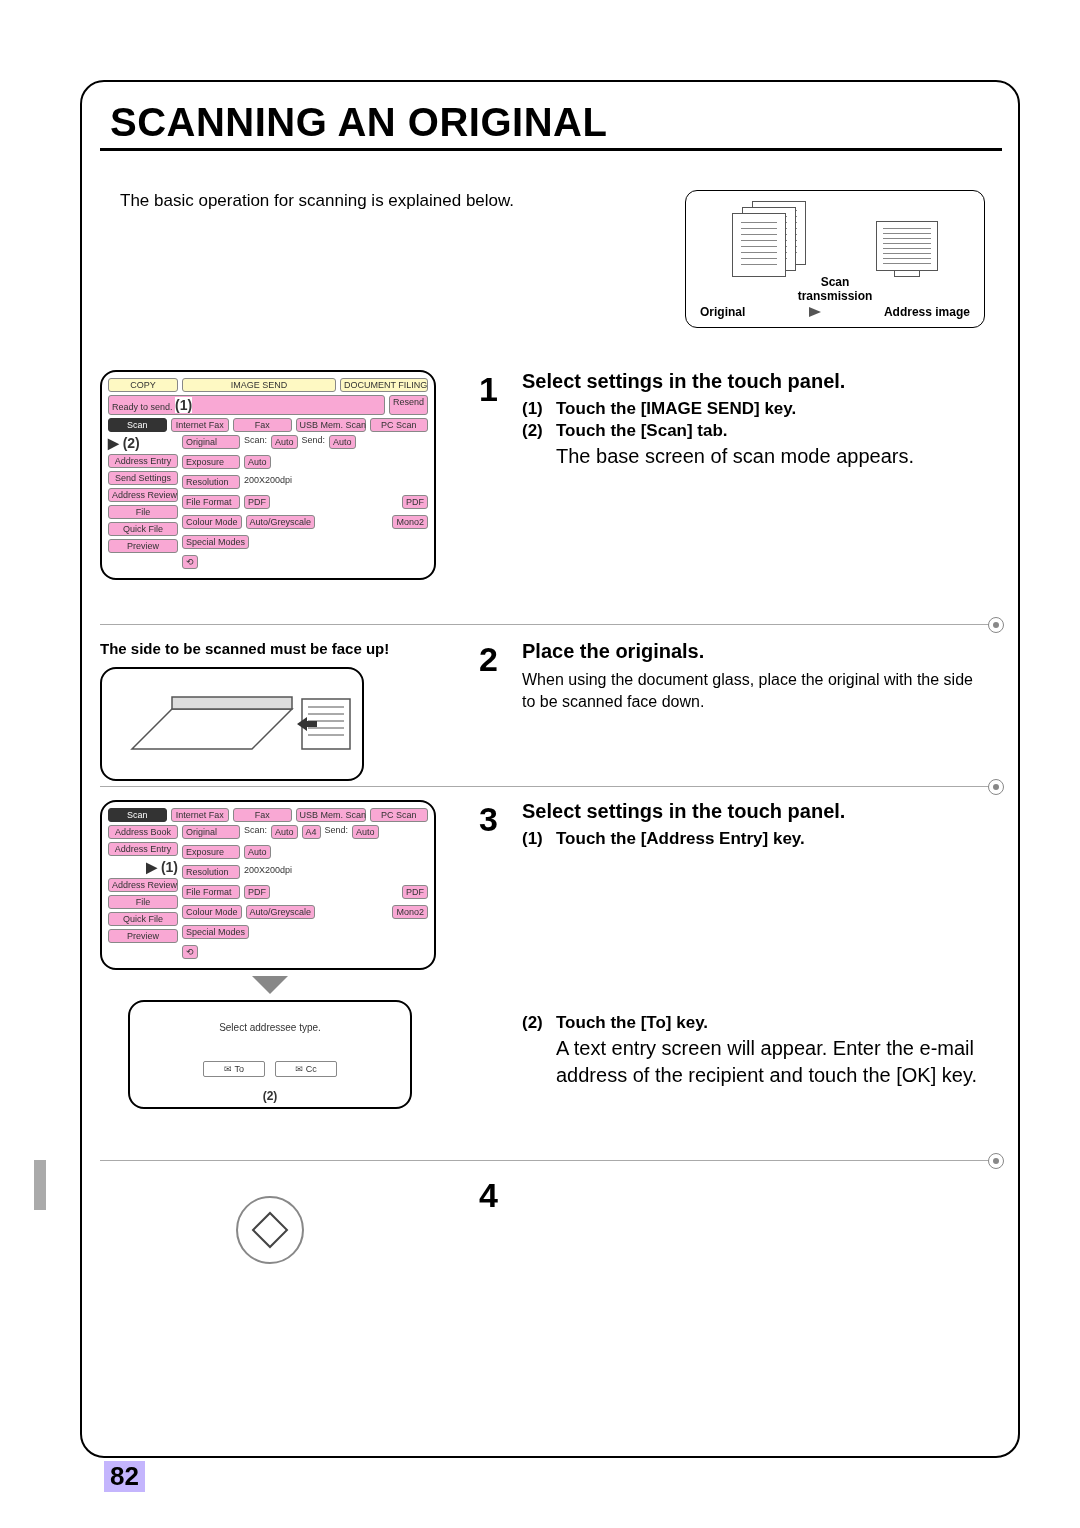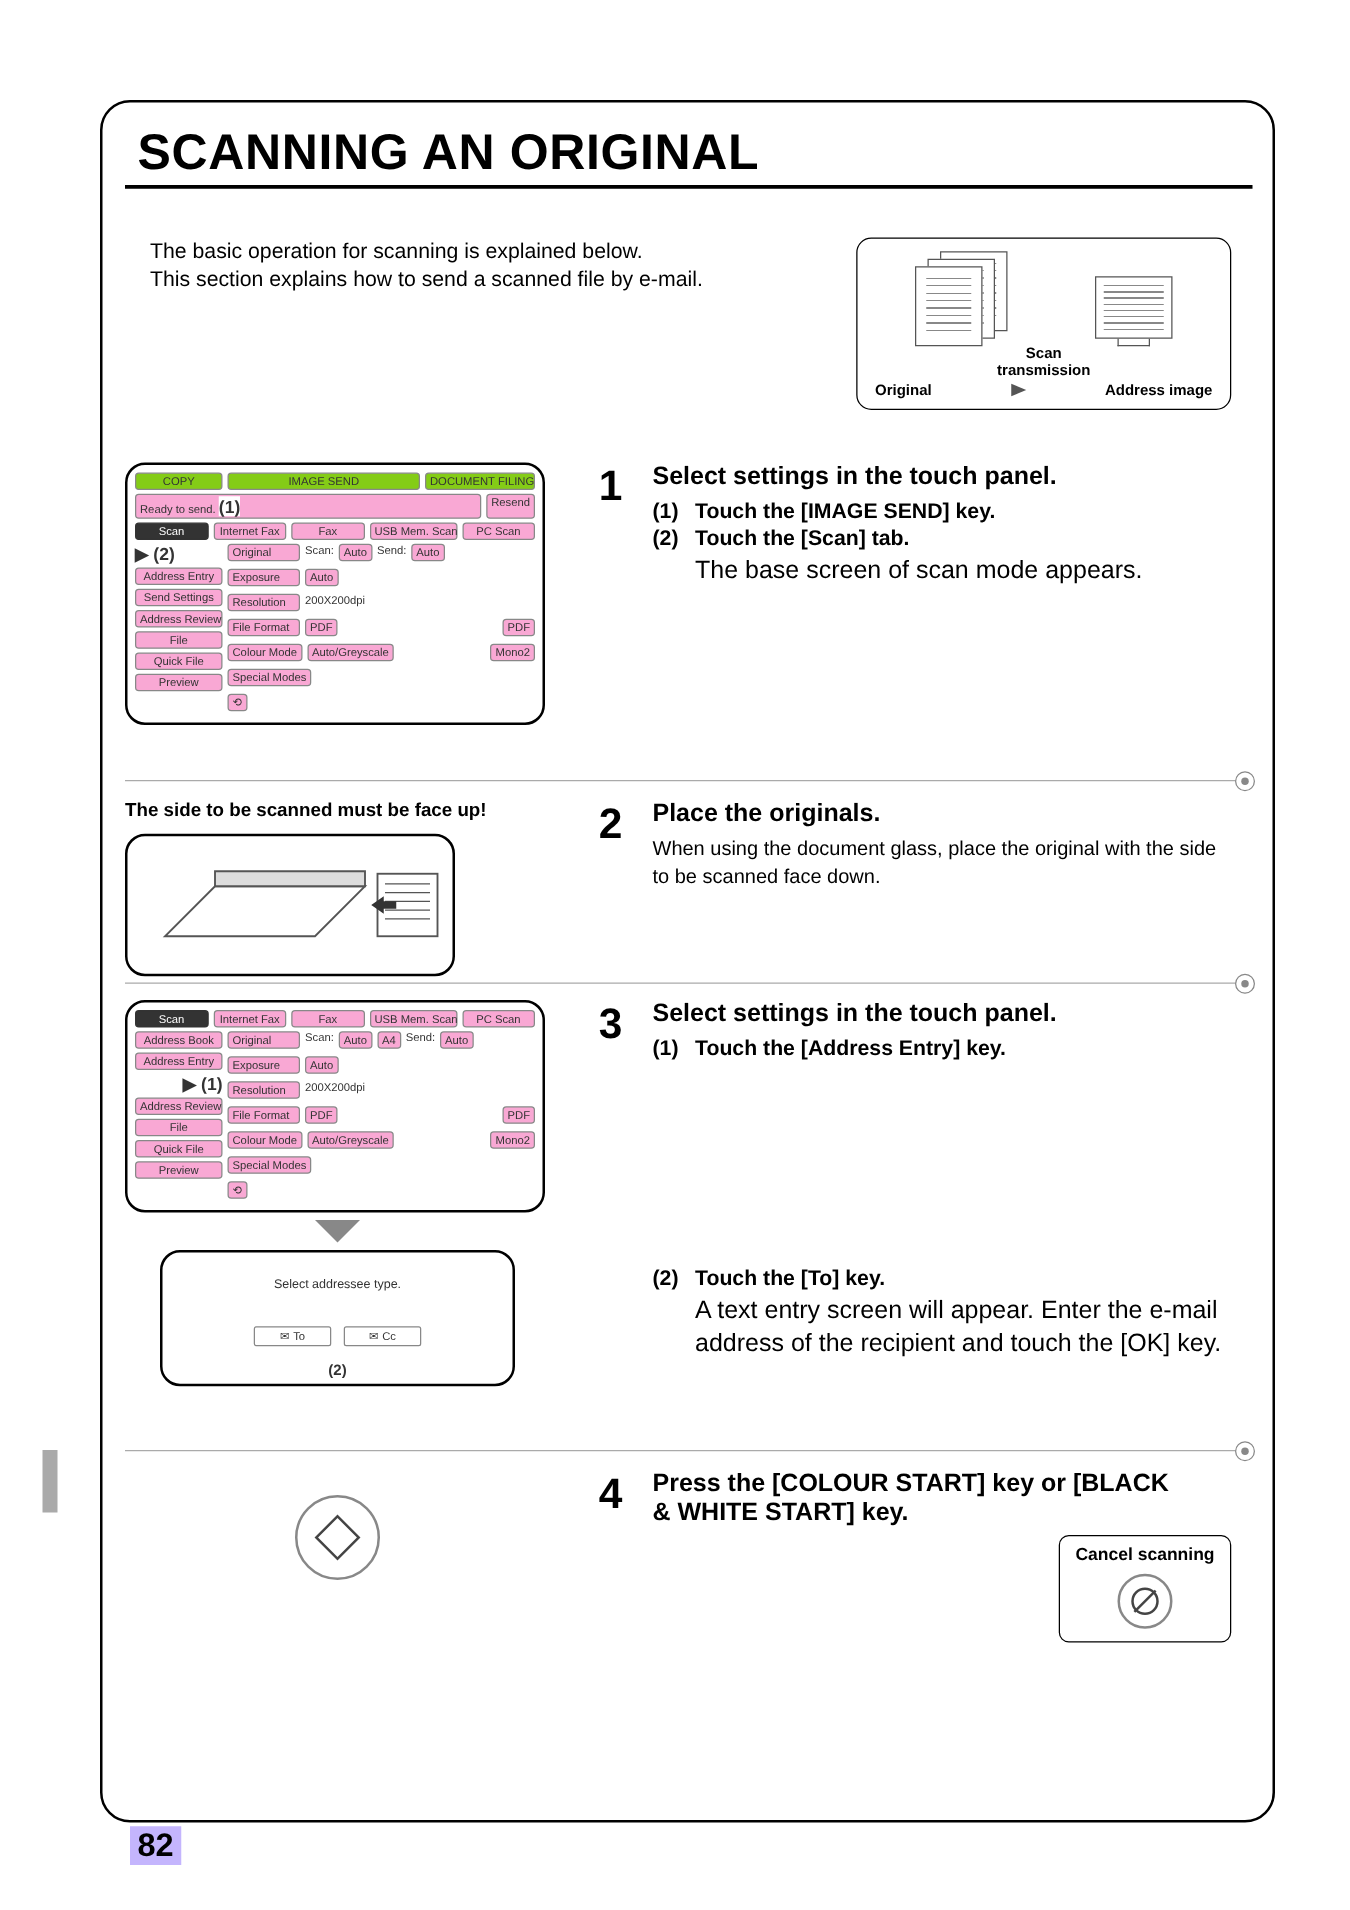--- a/index.html
+++ b/index.html
@@ -195,21 +195,21 @@
   }
   .pill {
     border: 1px solid #888;
     border-radius: 3px;
     padding: 1px 3px;
     background: #f9a8d4;
     white-space: nowrap;
   }
   .pill.wide { flex: 1; }
   .pill.dark { background:#333; color:#fff; border-color:#333;}
-  .pill.tab { background:#84cc16; }
+  .pill.tab { background:#fef9c3; }
   .label-cell { width: 62px; text-align:center; }
   .value-cell { min-width: 50px; }
   .callout {
     font-size: 14px; font-weight:bold;
     background:#fff;
   }
   .callout.small { font-size: 12px; }
 
   .scanner-illus {
     border: 2px solid #000;
@@ -293,21 +293,20 @@
 <div class="page">
   <div class="edge-tab"></div>
   <div class="inner-frame"></div>
 
   <div class="title">SCANNING AN ORIGINAL</div>
   <div class="title-underline"></div>
 
   <div class="intro-box">
     <div class="intro-text">
       <span>The basic operation for scanning is explained below.</span><br>
-      <span>This section explains how to send a scanned file by e-mail.</span>
     </div>
     <div class="diagram-box">
       <div class="diagram-top">
         <div class="pages-stack">
           <div class="sheet back">
               <div class="lines"></div>
             </div>
           <div class="sheet mid">
               <div class="lines"></div>
             </div>
@@ -540,25 +539,16 @@
       <div class="sep-marker" style="right:-2px;"></div>
     </div>
 
   <div class="step" style="top:1176px;align-items:flex-start;">
     <div class="step-fig" style="padding-top:20px;">
       <div class="start-key">
         <div class="diamond"></div>
       </div>
     </div>
     <div class="step-num">4</div>
-    <div class="step-body">
-      <div class="step-title" style="max-width:430px;">Press the [COLOUR START] key or [BLACK &amp; WHITE START] key.</div>
-      <div class="cancel-badge">
-        <span>Cancel scanning</span>
-        <div class="stop-circle">
-            <div class="stop-inner"></div>
-          </div>
-      </div>
-    </div>
   </div>
 
   <div class="pagenum">82</div>
 </div>
 
 </body></html>

